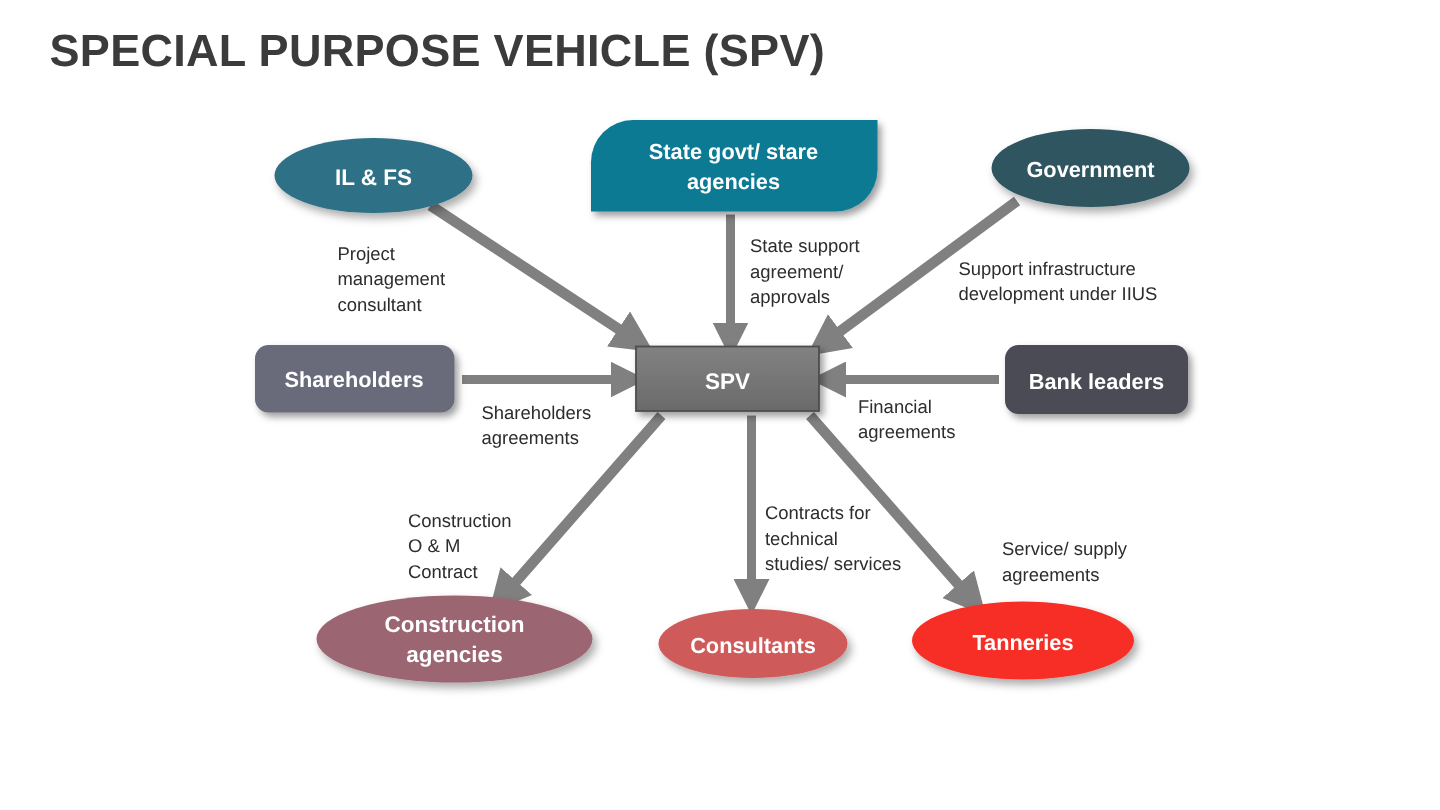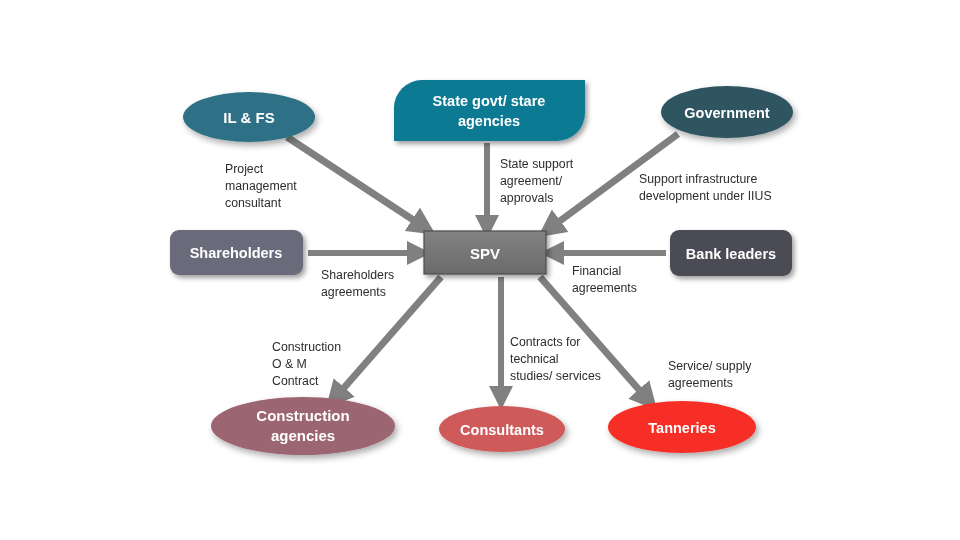--- a/index.html
+++ b/index.html
@@ -61,20 +61,21 @@
     stroke-width: 6;
     fill: none;
   }
   .arrowhead { fill: #808080; }
 </style>
 </head>
 <body>
 
 <div id="slide">
 
+  <div id="title">SPECIAL PURPOSE VEHICLE (SPV)</div>
 
   <svg id="canvas" viewBox="0 0 960 540">
     <defs>
       <filter id="softShadow" x="-30%" y="-30%" width="180%" height="190%">
         <feDropShadow dx="2.5" dy="3.5" stdDeviation="3" flood-color="#000000" flood-opacity="0.33"></feDropShadow>
       </filter>
       <filter id="boxShadow" x="-30%" y="-30%" width="180%" height="190%">
         <feDropShadow dx="2.5" dy="3" stdDeviation="2.5" flood-color="#000000" flood-opacity="0.38"></feDropShadow>
       </filter>
       <linearGradient id="spvGrad" x1="0" y1="0" x2="0" y2="1">

